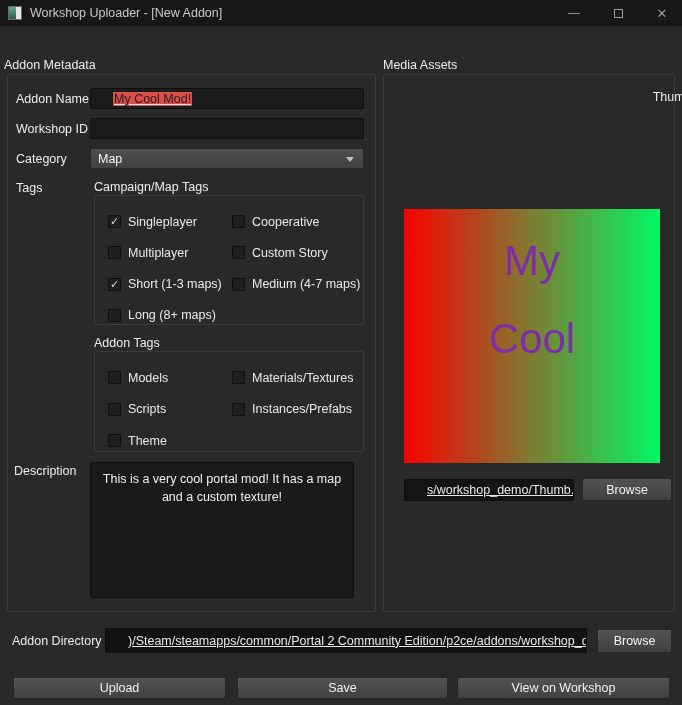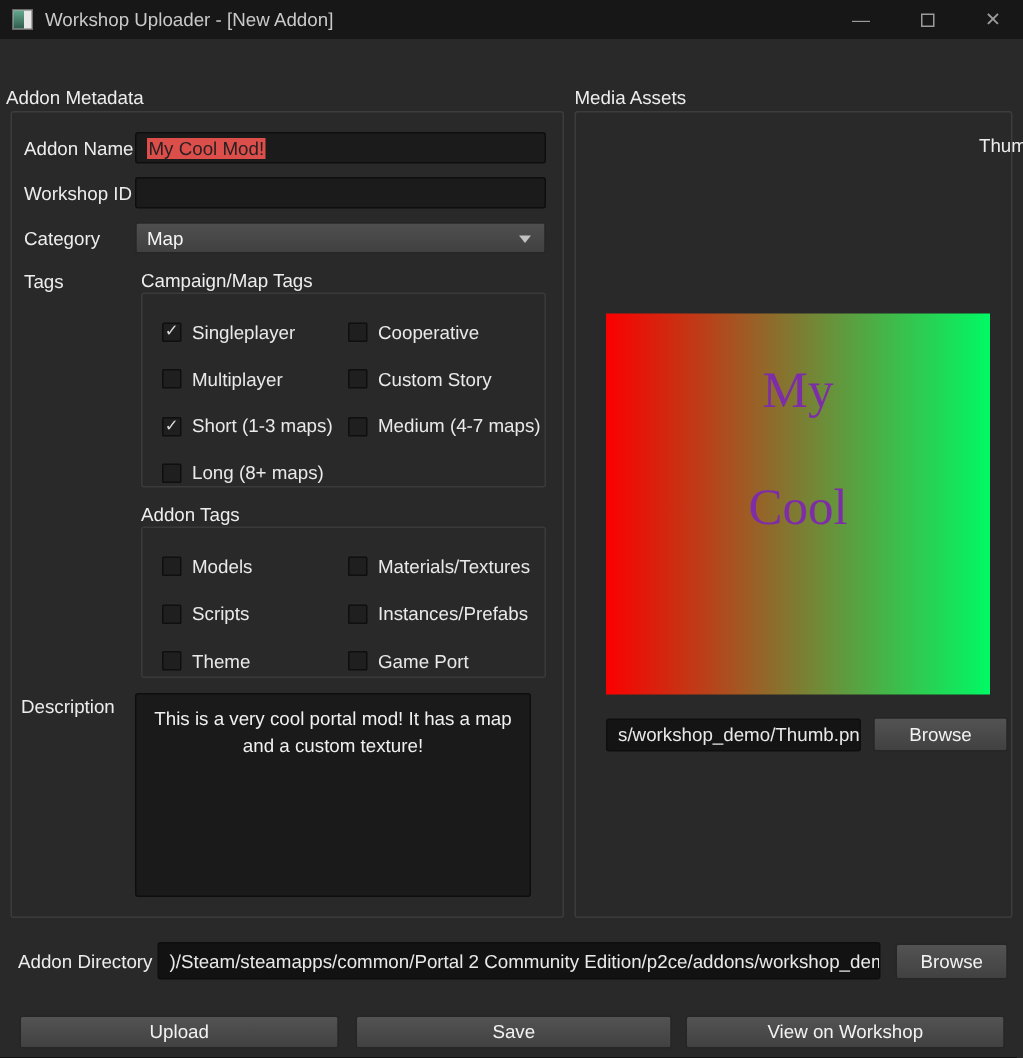--- a/index.html
+++ b/index.html
@@ -20,40 +20,40 @@
   .max-glyph { width:9px; height:9px; border:1px solid #9b9b9b; display:block; }
   
   .menubar { position:absolute; left:0; top:26px; width:682px; height:24px; background:#1e1e1e; border-bottom:1px solid #3a3a3a; display:flex; align-items:center; padding-left:5px; }
   .menu-item { padding:0 9px; height:24px; line-height:24px; color:#f2f2f2; }
   
   .section-label { position:absolute; color:#ededed; }
   .groupbox { position:absolute; border:1px solid #3c3c3c; border-radius:2px; }
   .innerbox  { position:absolute; border:1px solid #3a3a3a; border-radius:2px; }
   .lbl { position:absolute; color:#ededed; line-height:14px; white-space:nowrap; }
   .field { position:absolute; background:#1b1b1b; border:1px solid #0e0e0e; border-radius:2px;
-           display:flex; align-items:center; padding:0 7px; white-space:nowrap; overflow:hidden; color:#e9e9e9; }
+           display:flex; align-items:center; padding:0 22px; white-space:nowrap; overflow:hidden; color:#e9e9e9;text-decoration:underline; }
   .btn { position:absolute; background:linear-gradient(#535353,#414141); border:1px solid #262626; border-radius:2px;
          color:#f2f2f2; display:flex; align-items:center; justify-content:center; }
   .combo { position:absolute; background:linear-gradient(#4f4f4f,#414141); border:1px solid #262626; border-radius:2px;
            display:flex; align-items:center; padding:0 7px; color:#f5f5f5; }
   .combo-arrow { position:absolute; right:9px; top:9px; width:0; height:0;
                  border-left:4px solid transparent; border-right:4px solid transparent; border-top:5px solid #c2c2c2; }
   .sel-red { background:#dc4e4a; color:#2a2023; padding:0 1px; }
   
   .cb-grid { display:grid; grid-template-columns:124px auto; row-gap:15px; padding:18px 0 0 13px; }
   .cb { display:flex; align-items:center; height:15px; white-space:nowrap; }
   .cbbox { width:13px; height:13px; background:#1f1f1f; border:1px solid #0f0f0f; border-radius:1px;
            margin-right:7px; flex:none; display:flex; align-items:center; justify-content:center;
            color:#dadada; font-size:11px; line-height:11px; }
   
   .desc-area { position:absolute; background:#1a1a1a; border:1px solid #0e0e0e; border-radius:2px;
                padding:8px 9px; line-height:1.4; color:#f0f0f0;text-align:center; }
   
   .thumb { position:absolute; display:flex; flex-direction:column; align-items:center; padding-top:13px; }
-  .thumb-line { font-family:Liberation Serif, serif; font-size:34px; line-height:78px; font-weight:normal; }
+  .thumb-line { font-family:Liberation Sans, sans-serif; font-size:42px; line-height:78px; font-weight:normal; }
 </style>
 </head>
 <body>
 
 <div class="window">
 
   <div class="titlebar">
     <span class="app-icon">
         <span class="ic-left"></span>
       </span>
@@ -140,24 +140,20 @@
         <span>Scripts</span>
       </label>
       <label class="cb">
         <span class="cbbox"></span>
         <span>Instances/Prefabs</span>
       </label>
       <label class="cb">
         <span class="cbbox"></span>
         <span>Theme</span>
       </label>
-      <label class="cb">
-        <span class="cbbox"></span>
-        <span>Game Port</span>
-      </label>
     </div>
 
   <div class="lbl" style="left:14px; top:464px;">Description</div>
   <div class="desc-area" style="left:90px; top:462px; width:264px; height:136px;">
     <span>This is a very cool portal mod! It has a map and a custom texture!</span>
   </div>
 
   <div class="section-label" style="left:383px; top:58px;">Media Assets</div>
   <div class="groupbox" style="left:383px; top:74px; width:292px; height:538px;"></div>
 

